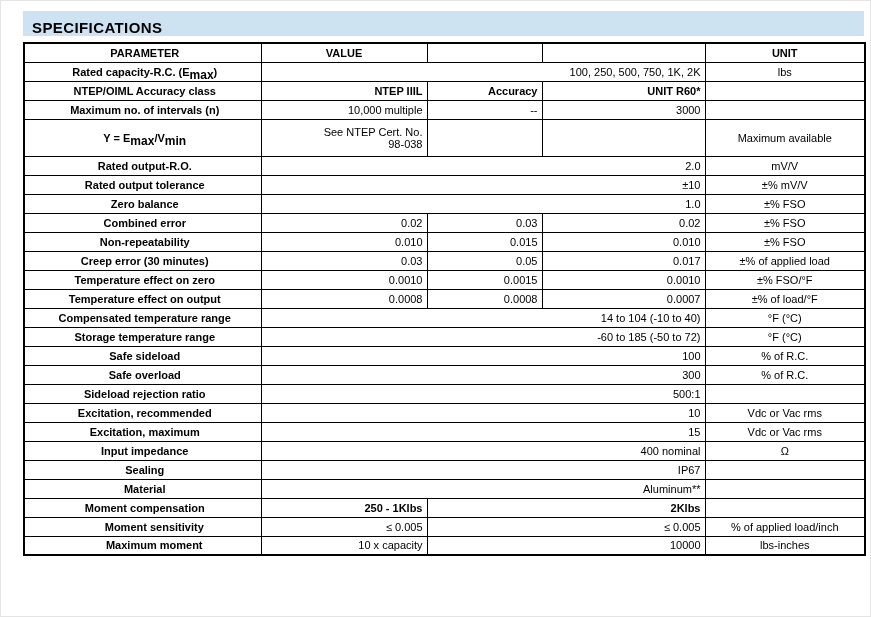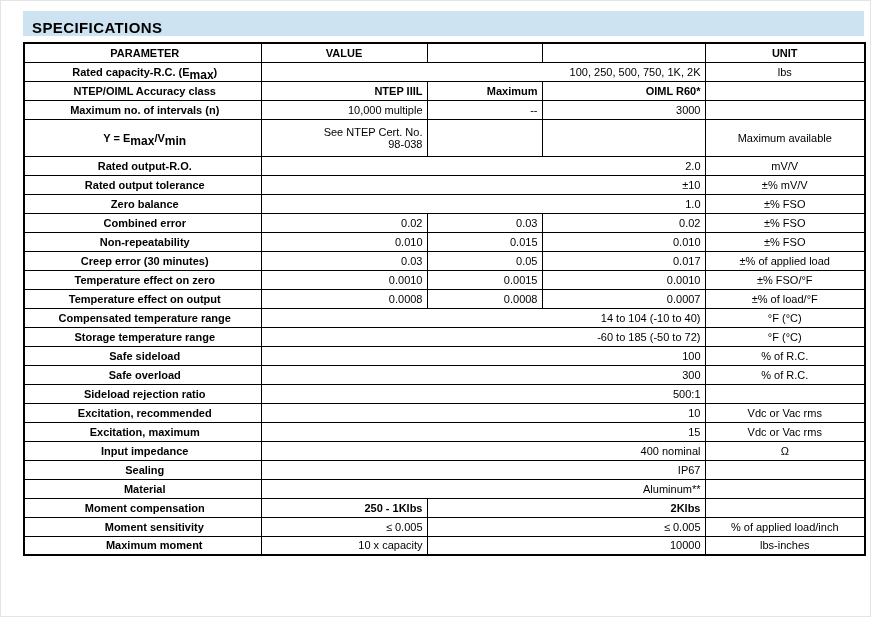--- a/index.html
+++ b/index.html
@@ -66,22 +66,22 @@
   </thead>
   <tbody>
     <tr>
       <td class="p"><span>Rated capacity-R.C. (E</span><sub>max</sub><span>)</span></td>
       <td class="v" colspan="3">100, 250, 500, 750, 1K, 2K</td>
       <td class="u">lbs</td>
     </tr>
     <tr>
       <td class="p">NTEP/OIML Accuracy class</td>
       <td class="v b">NTEP IIIL</td>
-      <td class="v b">Maximum</td>
-      <td class="v b">OIML R60*</td>
+      <td class="v b">Accuracy</td>
+      <td class="v b">UNIT R60*</td>
       <td class="u"></td>
     </tr>
     <tr>
       <td class="p">Maximum no. of intervals (n)</td>
       <td class="v">10,000 multiple</td>
       <td class="v">--</td>
       <td class="v">3000</td>
       <td class="u"></td>
     </tr>
     <tr class="tall">

